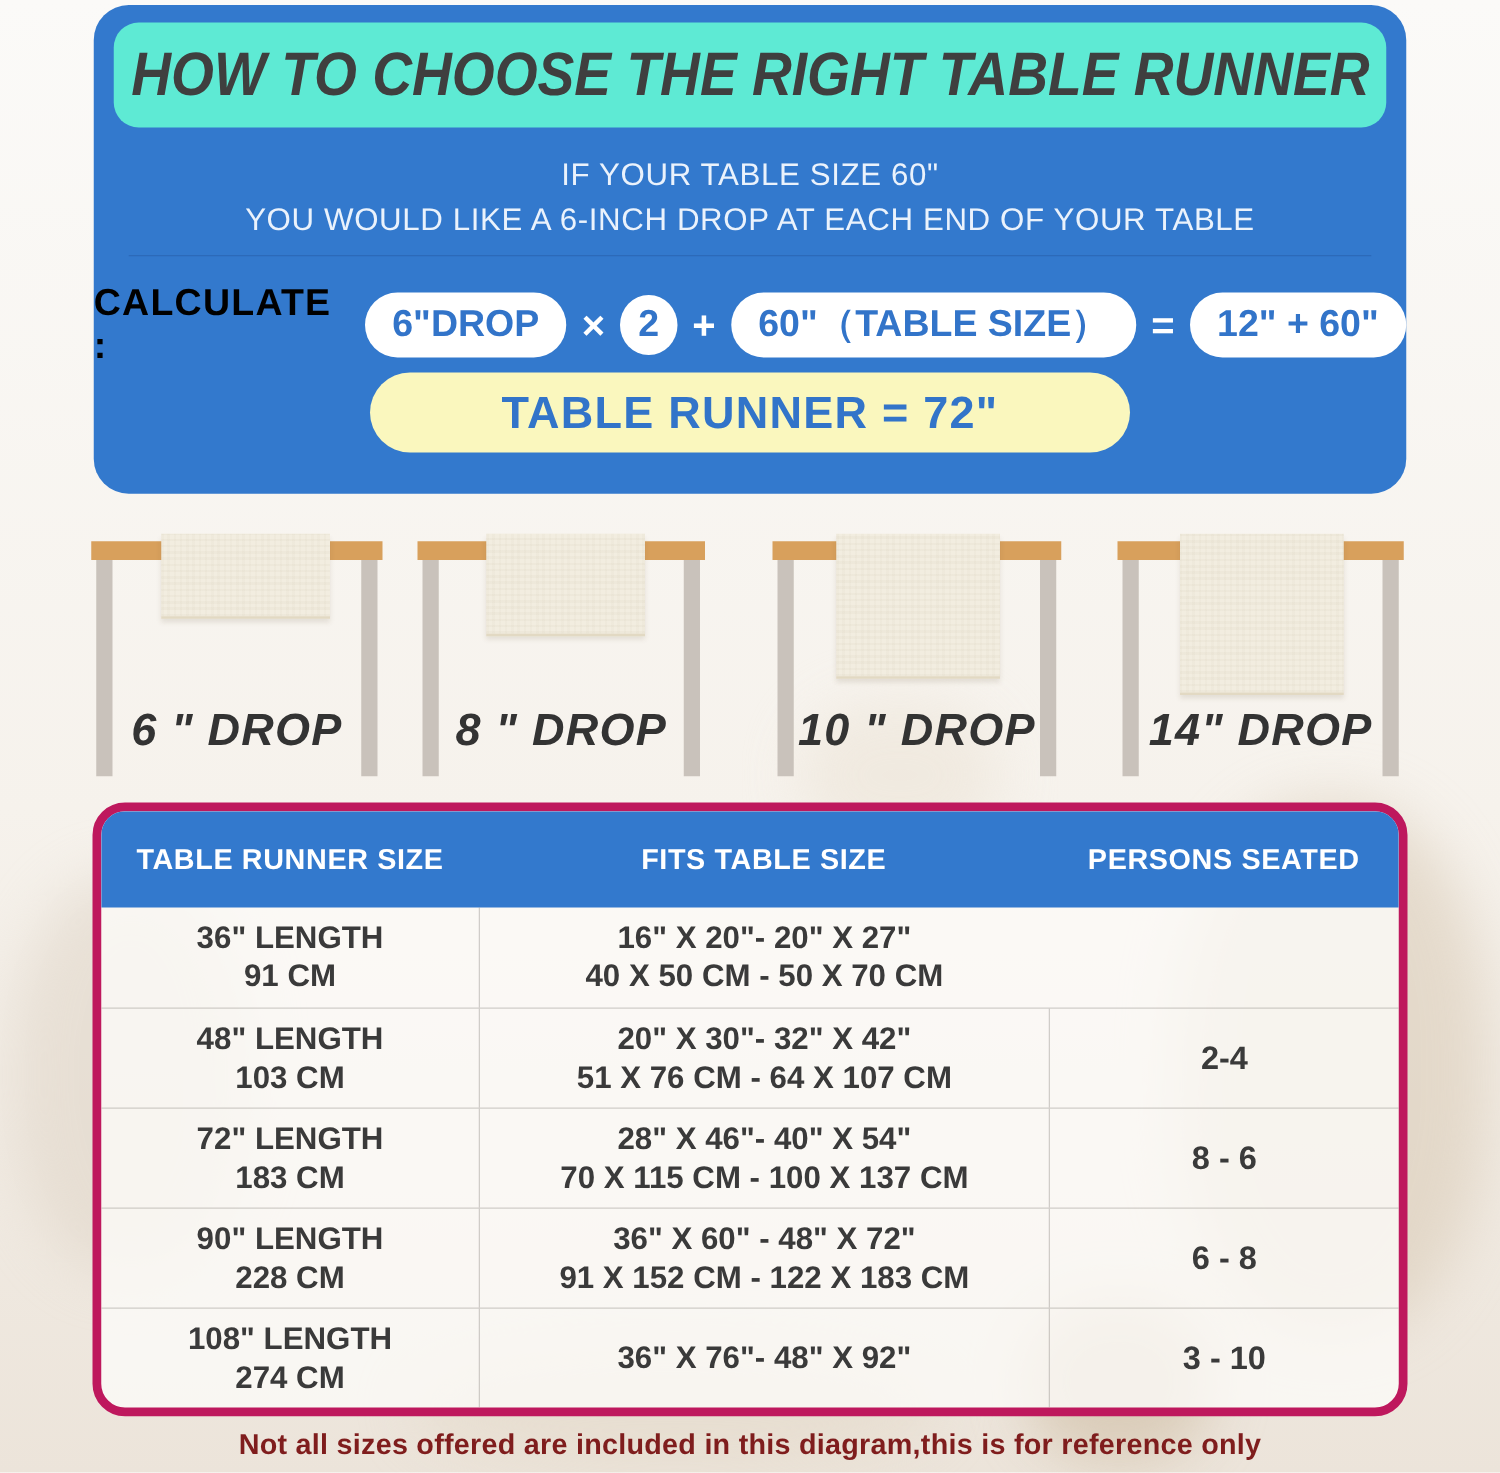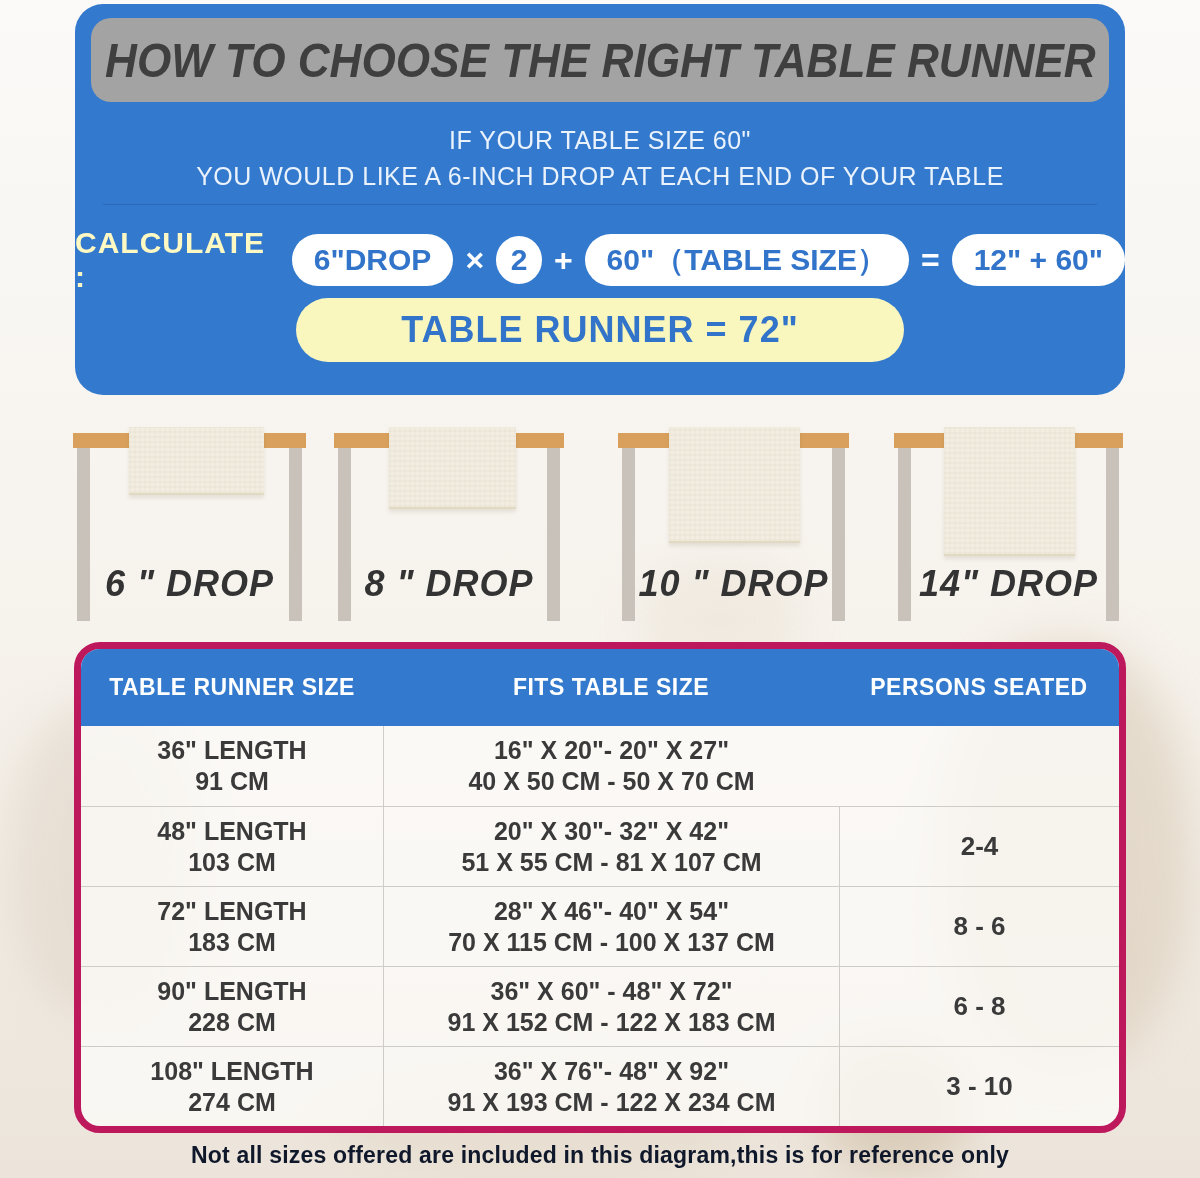--- a/index.html
+++ b/index.html
@@ -16,42 +16,42 @@
   .blob4{left:330px;top:1080px;width:420px;height:90px;background:#e2d7c6;opacity:.5;}
   .blob5{left:640px;top:560px;width:160px;height:120px;background:#efe8dd;opacity:.8;}
 
   
   .top-panel{
     position:absolute;left:75px;top:4px;width:1050px;height:391px;
     background:#3379CD;border-radius:28px;
   }
   .title-box{
     position:absolute;left:16px;top:14px;right:16px;height:84px;
-    background:#a3a3a3;border-radius:20px;
+    background:#5eead4;border-radius:20px;
     display:flex;align-items:center;justify-content:center;
   }
   .title-box span{
     font-size:49px;font-weight:bold;font-style:italic;color:#3f3f3f;
     white-space:nowrap;transform:scaleX(.9);letter-spacing:0px;
   }
   .subtitle{
     position:absolute;left:0;right:0;text-align:center;color:#EAF2FC;
     font-size:25px;letter-spacing:.5px;font-weight:normal;
   }
   .sub1{top:122px;}
   .sub2{top:158px;}
   .panel-divider{
     position:absolute;left:28px;right:28px;top:200px;height:1px;
     background:rgba(15,40,95,0.18);
   }
   .calc-row{
     position:absolute;left:0;right:0;top:228px;height:56px;
     display:flex;align-items:center;justify-content:center;gap:12px;
   }
-  .calc-label{color:#fef9c3;font-size:30px;font-weight:bold;letter-spacing:1px;margin-right:4px;}
+  .calc-label{color:#000000;font-size:30px;font-weight:bold;letter-spacing:1px;margin-right:4px;}
   .pill{
     background:#ffffff;color:#3274C9;font-weight:bold;font-size:30px;
     height:52px;line-height:52px;padding:0 22px;border-radius:27px;white-space:nowrap;
   }
   .op{color:#ffffff;font-size:32px;font-weight:bold;}
   .circle{
     background:#ffffff;color:#3274C9;font-weight:bold;font-size:30px;
     width:48px;height:48px;border-radius:50%;text-align:center;line-height:48px;
   }
   .result-pill{
@@ -104,21 +104,21 @@
   .cell{
     display:flex;flex-direction:column;align-items:center;justify-content:center;
     text-align:center;color:#3a3a3a;font-weight:bold;font-size:25px;line-height:31px;
   }
   .cell.mid,.cell.right{border-left:1px solid rgba(140,135,128,0.38);}
   .cell.right{font-size:26px;}
 
   
   .footer-note{
     position:absolute;left:0;right:0;top:1142px;text-align:center;
-    font-weight:bold;font-size:23px;color:#0f172a;letter-spacing:.2px;
+    font-weight:bold;font-size:23px;color:#7f1d1d;letter-spacing:.2px;
   }
 </style>
 </head>
 <body>
 
 <div>
   <div class="bg-blob blob1"></div>
   <div class="bg-blob blob2"></div>
   <div class="bg-blob blob3"></div>
   <div class="bg-blob blob4"></div>
@@ -195,21 +195,21 @@
         <span>40 X 50 CM - 50 X 70 CM</span>
       </div>
     </div>
     <div class="size-row">
       <div class="cell">
         <span>48" LENGTH</span>
         <span>103 CM</span>
       </div>
       <div class="cell mid">
         <span>20" X 30"- 32" X 42"</span>
-        <span>51 X 55 CM - 81 X 107 CM</span>
+        <span>51 X 76 CM - 64 X 107 CM</span>
       </div>
       <div class="cell right">
         <span>2-4</span>
       </div>
     </div>
     <div class="size-row">
       <div class="cell">
         <span>72" LENGTH</span>
         <span>183 CM</span>
       </div>
@@ -234,21 +234,20 @@
         <span>6 - 8</span>
       </div>
     </div>
     <div class="size-row">
       <div class="cell">
         <span>108" LENGTH</span>
         <span>274 CM</span>
       </div>
       <div class="cell mid">
         <span>36" X 76"- 48" X 92"</span>
-        <span>91 X 193 CM - 122 X 234 CM</span>
       </div>
       <div class="cell right">
         <span>3 - 10</span>
       </div>
     </div>
   </div>
 </div>
 
 <div class="footer-note">Not all sizes offered are included in this diagram,this is for reference only</div>
 

